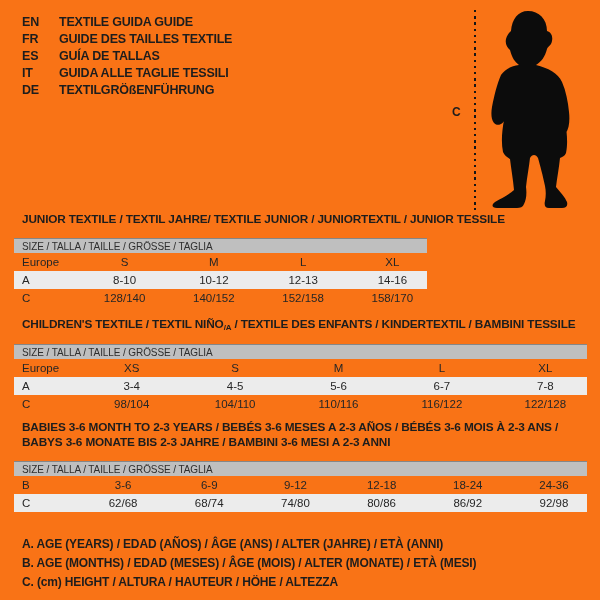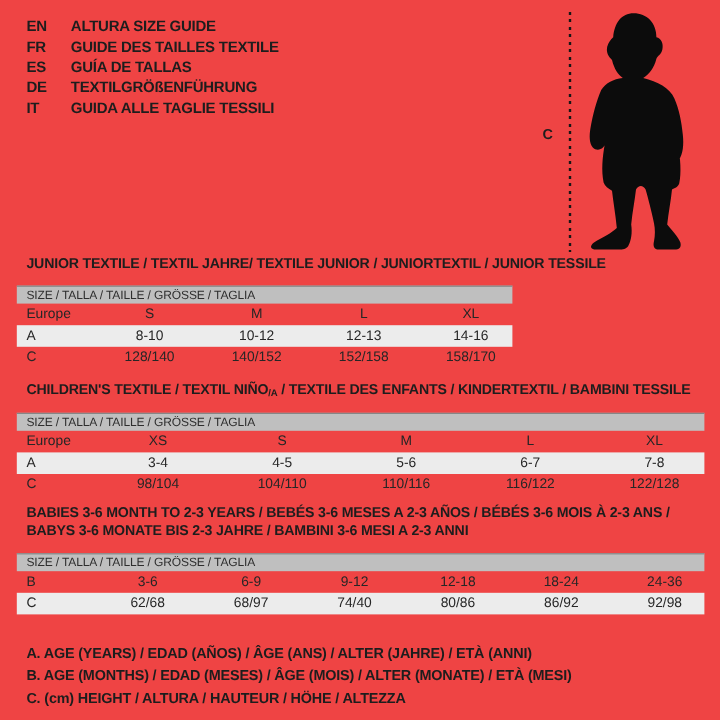--- a/index.html
+++ b/index.html
@@ -1,17 +1,17 @@
 <!DOCTYPE html>
 <html><head>
 <meta charset="utf-8">
 <style>
   html,body { margin:0; padding:0; background:#ffffff; }
   .page {
-    position:relative; width:600px; height:600px; background:#ef4444;
+    position:relative; width:600px; height:600px; background:#f97316;
     font-family:"Liberation Sans", sans-serif; color:#1d1d1d; overflow:hidden;
   }
 
   
   .lang-block { position:absolute; left:22px; top:13px; }
   .lang-row { display:flex; height:17px; align-items:center;
               font-weight:bold; font-size:12.5px; letter-spacing:-0.2px; white-space:nowrap; }
   .lang-code { width:37px; flex:0 0 37px; }
 
   
@@ -46,37 +46,37 @@
                font-size:12px; line-height:19px; letter-spacing:-0.15px; }
 </style>
 </head>
 <body>
 
 <div class="page">
 
   <div class="lang-block">
     <div class="lang-row">
       <span class="lang-code">EN</span>
-      <span class="lang-title">ALTURA SIZE GUIDE</span>
+      <span class="lang-title">TEXTILE GUIDA GUIDE</span>
     </div>
     <div class="lang-row">
       <span class="lang-code">FR</span>
       <span class="lang-title">GUIDE DES TAILLES TEXTILE</span>
     </div>
     <div class="lang-row">
       <span class="lang-code">ES</span>
       <span class="lang-title">GUÍA DE TALLAS</span>
     </div>
     <div class="lang-row">
+      <span class="lang-code">IT</span>
+      <span class="lang-title">GUIDA ALLE TAGLIE TESSILI</span>
+    </div>
+    <div class="lang-row">
       <span class="lang-code">DE</span>
       <span class="lang-title">TEXTILGRÖßENFÜHRUNG</span>
-    </div>
-    <div class="lang-row">
-      <span class="lang-code">IT</span>
-      <span class="lang-title">GUIDA ALLE TAGLIE TESSILI</span>
     </div>
   </div>
 
   <div class="dash-line"></div>
   <span class="c-label">C</span>
   <svg class="baby-svg" width="120" height="202" viewBox="0 0 120 202" xmlns="http://www.w3.org/2000/svg">
     <path fill="#0c0c0c" d="M48,3
       C59,3 67,11 67,23
       C71,24 73,28 72,33 C71,38 68,38 67,41
       C65,49 61,54 56,57
@@ -177,22 +177,22 @@
       <span class="cell">3-6</span>
       <span class="cell">6-9</span>
       <span class="cell">9-12</span>
       <span class="cell">12-18</span>
       <span class="cell">18-24</span>
       <span class="cell">24-36</span>
     </div>
     <div class="trow shaded">
       <span class="label-cell">C</span>
       <span class="cell">62/68</span>
-      <span class="cell">68/97</span>
-      <span class="cell">74/40</span>
+      <span class="cell">68/74</span>
+      <span class="cell">74/80</span>
       <span class="cell">80/86</span>
       <span class="cell">86/92</span>
       <span class="cell">92/98</span>
     </div>
   </div>
 
   <div class="footnotes">
     <div>A. AGE (YEARS) / EDAD (AÑOS) / ÂGE (ANS) / ALTER (JAHRE) / ETÀ (ANNI)</div>
     <div>B. AGE (MONTHS) / EDAD (MESES) / ÂGE (MOIS) / ALTER (MONATE) / ETÀ (MESI)</div>
     <div>C. (cm) HEIGHT / ALTURA / HAUTEUR / HÖHE / ALTEZZA</div>

